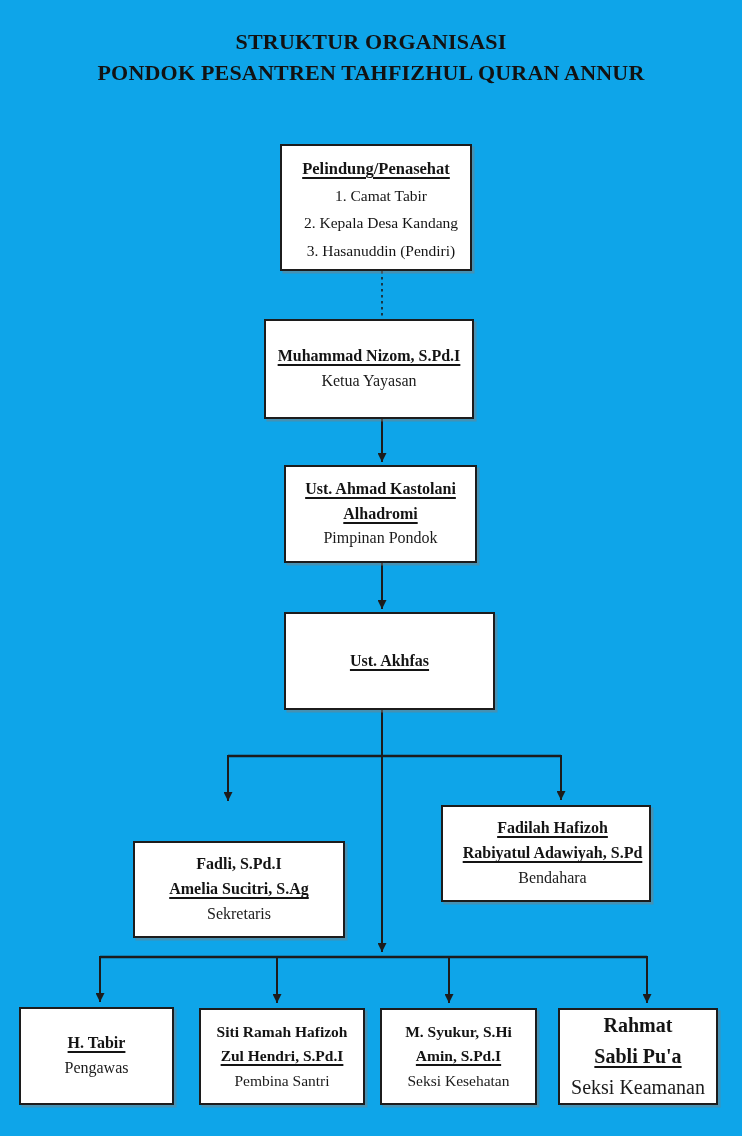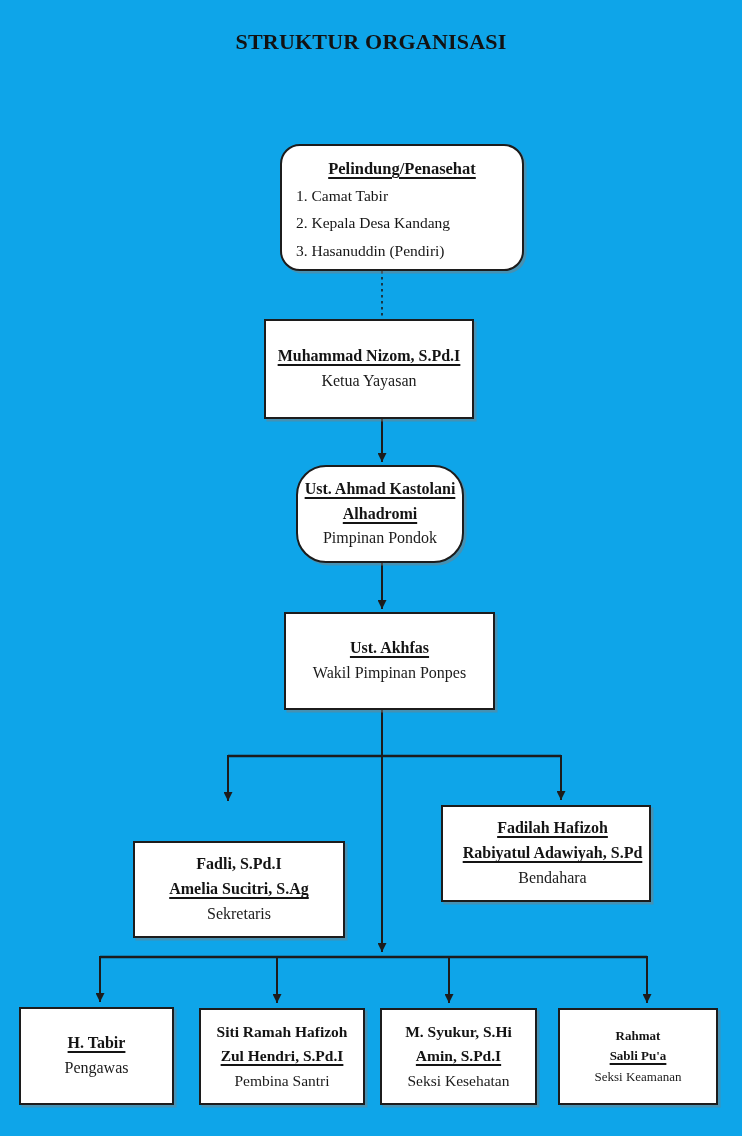--- a/index.html
+++ b/index.html
@@ -42,31 +42,32 @@
     text-decoration:underline;
     text-decoration-thickness:1.6px;
     text-underline-offset:3px;
   }
   .role{ font-weight:normal; color:#1b1b1b; white-space:nowrap;}
   
   .node.listbox{ justify-content:flex-start; padding-top:10px; align-items:stretch;}
   .listbox .heading{
     font-weight:bold; text-align:center; font-size:16.5px; margin-bottom:3px;
   }
-  .listbox .list{ display:flex; flex-direction:column; gap:5px; padding-left:10px; text-align:left;}
+  .listbox .list{ display:flex; flex-direction:column; gap:5px; padding-left:10px; text-align:left;align-items:center;}
   .listbox .list span{ font-size:15.5px; line-height:1.45; }
   svg.connectors{ position:absolute; top:0; left:0; pointer-events:none; }
 </style>
 </head>
 <body>
 
 <div class="canvas">
 
   <div class="chart-title">
     <div>STRUKTUR ORGANISASI</div>
+    <div>PONDOK PESANTREN TAHFIZHUL QURAN ANNUR</div>
   </div>
 
   <svg class="connectors" width="742" height="1136" viewBox="0 0 742 1136">
     <defs>
       <marker id="arrow" markerUnits="userSpaceOnUse" markerWidth="10" markerHeight="9" refX="9" refY="4.5" orient="auto">
         <path d="M0,0 L9,4.5 L0,9 Z" fill="#1c1c1c"></path>
       </marker>
     </defs>
 
     <line x1="382" y1="271" x2="382" y2="318" stroke="#1c1c1c" stroke-width="1.6" stroke-dasharray="2.5 3.5"></line>
@@ -81,43 +82,42 @@
     <line x1="228" y1="755" x2="228" y2="801" stroke="#1c1c1c" stroke-width="2" marker-end="url(#arrow)"></line>
     <line x1="561" y1="755" x2="561" y2="800" stroke="#1c1c1c" stroke-width="2" marker-end="url(#arrow)"></line>
 
     <line x1="100" y1="957" x2="647" y2="957" stroke="#1c1c1c" stroke-width="2.4"></line>
     <line x1="100" y1="956" x2="100" y2="1002" stroke="#1c1c1c" stroke-width="2" marker-end="url(#arrow)"></line>
     <line x1="277" y1="957" x2="277" y2="1003" stroke="#1c1c1c" stroke-width="2" marker-end="url(#arrow)"></line>
     <line x1="449" y1="957" x2="449" y2="1003" stroke="#1c1c1c" stroke-width="2" marker-end="url(#arrow)"></line>
     <line x1="647" y1="956" x2="647" y2="1003" stroke="#1c1c1c" stroke-width="2" marker-end="url(#arrow)"></line>
   </svg>
 
-  <div class="node listbox" style="left:280px; top:144px; width:244px; height:127px;border-radius:20px;">
+  <div class="node listbox" style="left:280px; top:144px; width:192px; height:127px;">
     <div class="heading u">Pelindung/Penasehat</div>
     <div class="list">
       <span>1. Camat Tabir</span>
       <span>2. Kepala Desa Kandang</span>
       <span>3. Hasanuddin (Pendiri)</span>
     </div>
   </div>
 
   <div class="node" style="left:264px; top:319px; width:210px; height:100px;">
     <span class="name u">Muhammad Nizom, S.Pd.I</span>
     <span class="role">Ketua Yayasan</span>
   </div>
 
-  <div class="node" style="left:296px; top:465px; width:168px; height:98px;border-radius:30px;">
+  <div class="node" style="left:284px; top:465px; width:193px; height:98px;">
     <span class="name u">Ust. Ahmad Kastolani</span>
     <span class="name u">Alhadromi</span>
     <span class="role">Pimpinan Pondok</span>
   </div>
 
   <div class="node" style="left:284px; top:612px; width:211px; height:98px;">
     <span class="name u">Ust. Akhfas</span>
-    <span class="role">Wakil Pimpinan Ponpes</span>
   </div>
 
   <div class="node" style="left:133px; top:841px; width:212px; height:97px;">
     <span class="name">Fadli, S.Pd.I</span>
     <span class="name u">Amelia Sucitri, S.Ag</span>
     <span class="role">Sekretaris</span>
   </div>
 
   <div class="node" style="left:441px; top:805px; width:210px; height:97px;padding-left:17px;">
     <span class="name u">Fadilah Hafizoh</span>
@@ -135,19 +135,19 @@
     <span class="name u">Zul Hendri, S.Pd.I</span>
     <span class="role">Pembina Santri</span>
   </div>
 
   <div class="node" style="left:380px; top:1008px; width:157px; height:97px; font-size:15.5px;justify-content:center;">
     <span class="name">M. Syukur, S.Hi</span>
     <span class="name u">Amin, S.Pd.I</span>
     <span class="role">Seksi Kesehatan</span>
   </div>
 
-  <div class="node" style="left:558px; top:1008px; width:160px; height:97px; font-size:13px;text-align:right;">
+  <div class="node" style="left:558px; top:1008px; width:160px; height:97px; font-size:20px;text-align:right;">
     <span class="name">Rahmat</span>
     <span class="name u">Sabli Pu'a</span>
     <span class="role">Seksi Keamanan</span>
   </div>
 
 </div>
 
 </body></html>

